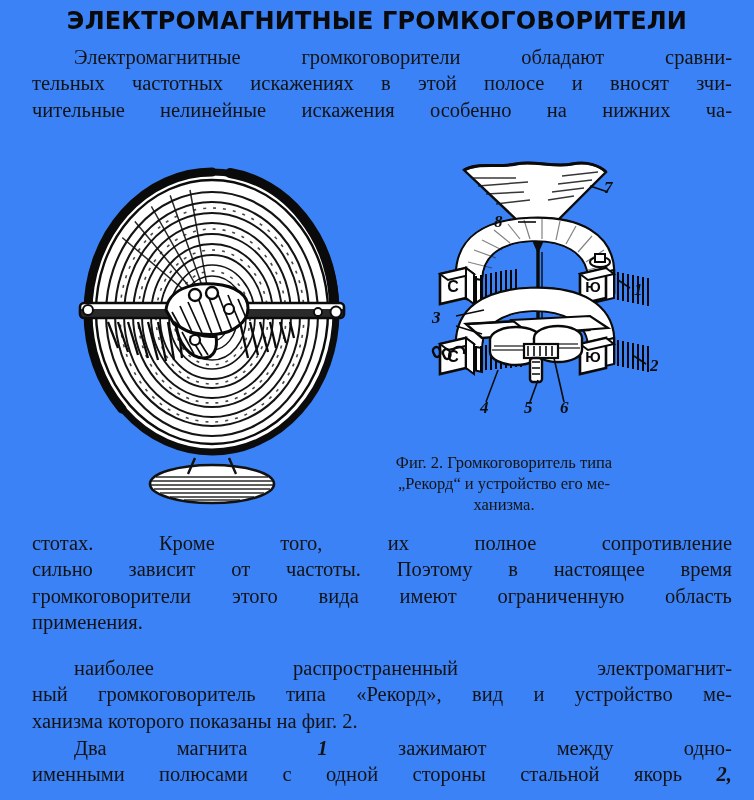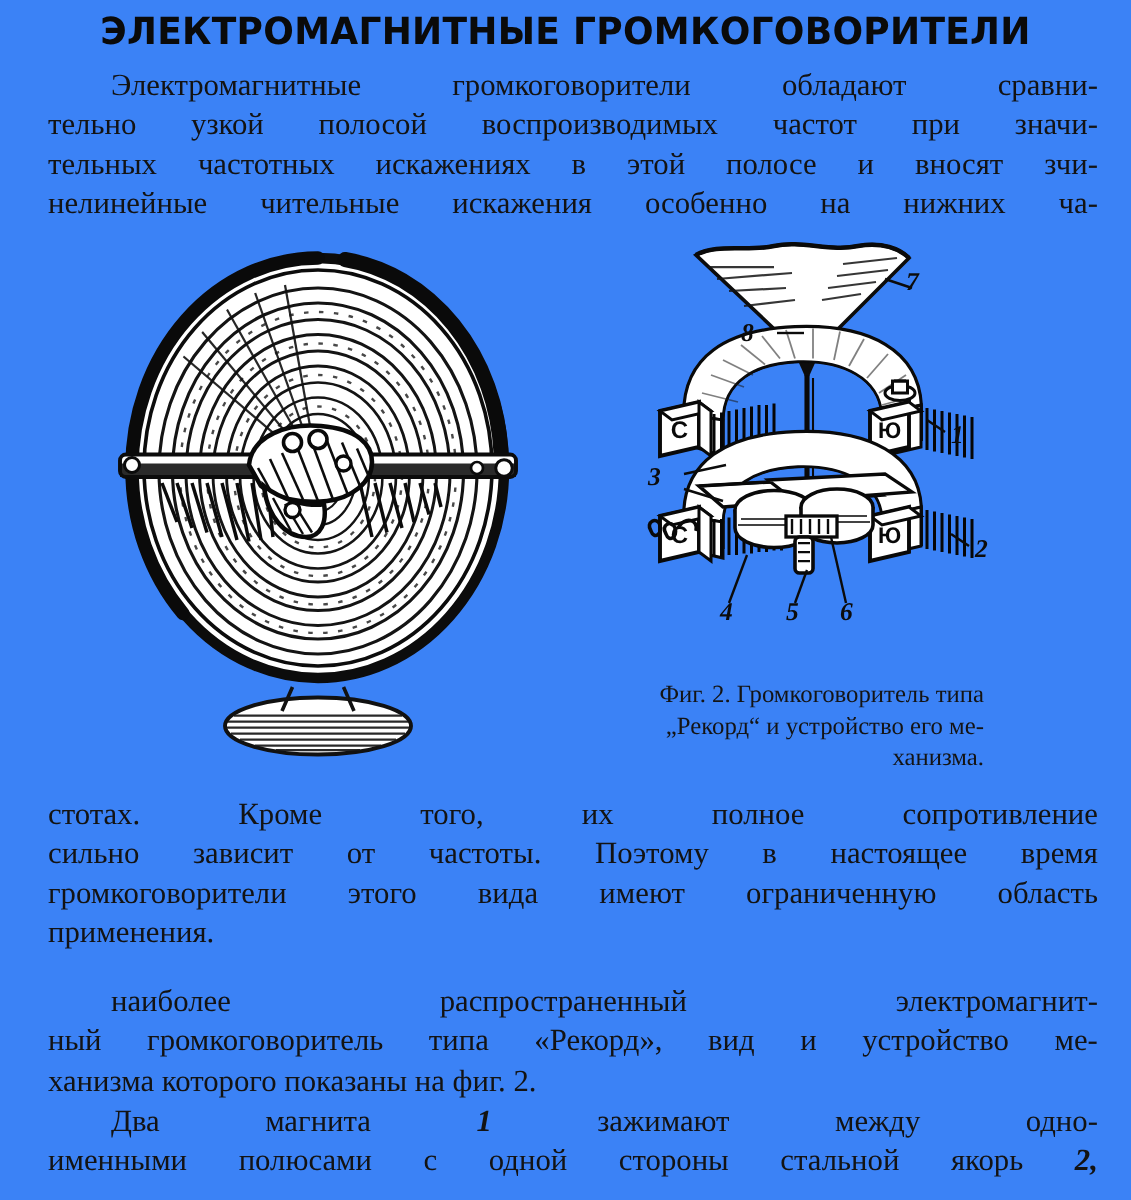--- a/index.html
+++ b/index.html
@@ -88,21 +88,21 @@
     position: absolute;
     top: 452px;
     left: 352px;
     width: 304px;
     text-align: center;
     font-family: "Liberation Serif", "DejaVu Serif", serif;
     font-size: 16.5px;
     line-height: 21px;
     color: #141414;
   }
-  .fig-caption .cl { display: block; white-space: nowrap; text-align: right; }
+  .fig-caption .cl { display: block; white-space: nowrap; }
 
   
   .figure {
     position: absolute;
   }
   #fig-speaker { left: 62px; top: 162px; width: 300px; height: 345px; }
   #fig-mechanism { left: 412px; top: 158px; width: 268px; height: 272px; }
 
   .figure svg { display: block; width: 100%; height: 100%; }
 
@@ -121,44 +121,35 @@
 <div class="page">
 
   <div class="doc-title">ЭЛЕКТРОМАГНИТНЫЕ ГРОМКОГОВОРИТЕЛИ</div>
 
   <div class="para" id="para-top">
     <span class="ln j indent">
       <span>Электромагнитные</span>
       <span>громкоговорители</span>
       <span>обладают</span>
       <span>сравни-</span>
-    </span>
-    <span class="ln j">
-      <span>тельно</span>
-      <span>узкой</span>
-      <span>полосой</span>
-      <span>воспроизводимых</span>
-      <span>частот</span>
-      <span>при</span>
-      <span>значи-</span>
     </span>
     <span class="ln j">
       <span>тельных</span>
       <span>частотных</span>
       <span>искажениях</span>
       <span>в</span>
       <span>этой</span>
       <span>полосе</span>
       <span>и</span>
       <span>вносят</span>
       <span>зчи-</span>
     </span>
     <span class="ln j">
+      <span>чительные</span>
       <span>нелинейные</span>
-      <span>чительные</span>
       <span>искажения</span>
       <span>особенно</span>
       <span>на</span>
       <span>нижних</span>
       <span>ча-</span>
     </span>
   </div>
 
   <div class="figure" id="fig-speaker">
     <svg viewBox="0 0 300 345" xmlns="http://www.w3.org/2000/svg">

